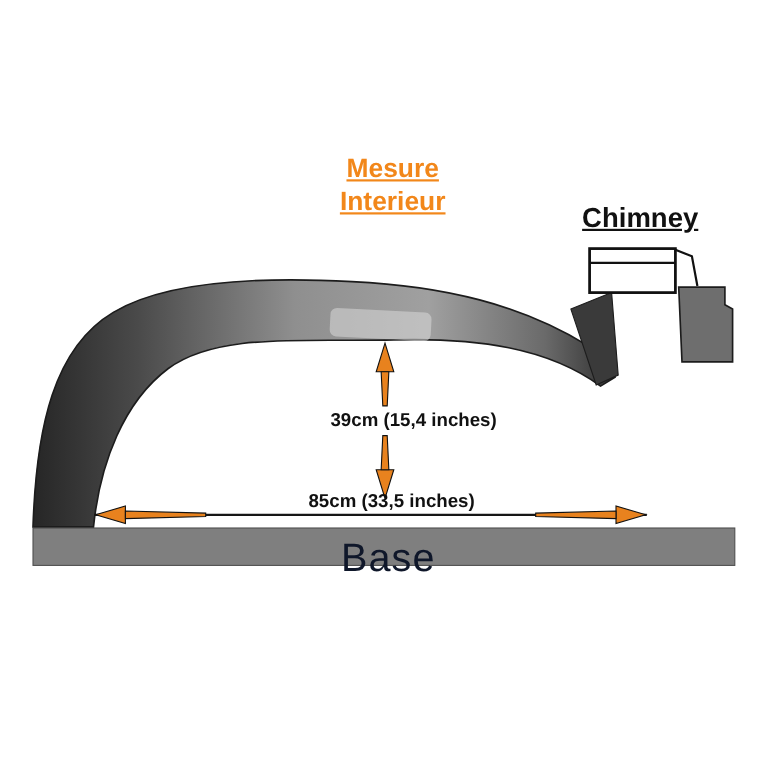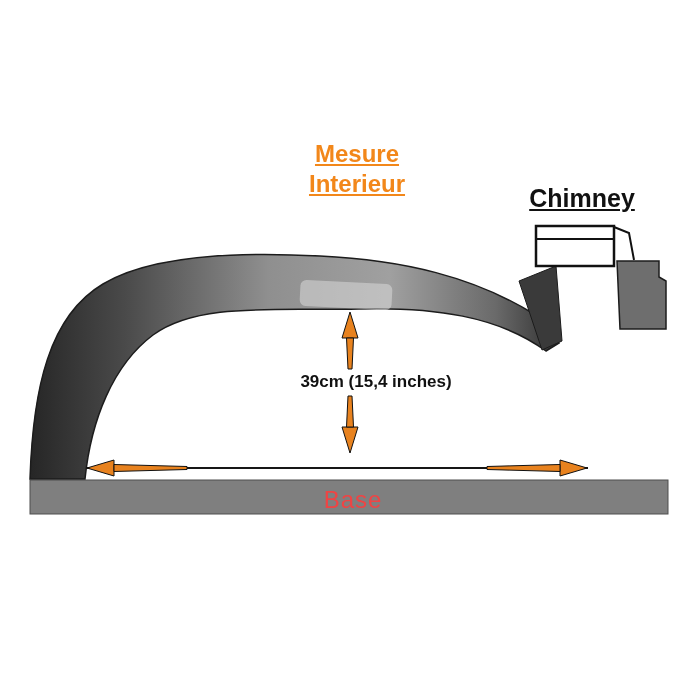--- a/index.html
+++ b/index.html
@@ -33,22 +33,22 @@
     color: #111111;
     font-weight: bold;
     font-size: 25px;
   }
   .dim-label {
     color: #111111;
     font-weight: bold;
     font-size: 17px;
   }
   .base-label {
-    color: #ef4444;
-    font-size: 24px;
+    color: #0f172a;
+    font-size: 36px;
     letter-spacing: 1px;
   }
 </style>
 </head>
 <body>
 
 <div class="canvas">
 
   <svg width="700" height="700" viewBox="0 0 700 700">
     <defs>
@@ -110,16 +110,17 @@
 
   <div class="label title-label" style="left:347px; top:139px;">
     <span>Mesure</span>
     <span>Interieur</span>
   </div>
 
   <div class="label chimney-label" style="left:582px; top:184px;text-decoration:underline;">Chimney</div>
 
   <div class="label dim-label" style="left:376px; top:372px;">39cm (15,4 inches)</div>
 
+  <div class="label dim-label" style="left:356px; top:446px;">85cm (33,5 inches)</div>
 
   <div class="label base-label" style="left:353px; top:486px;">Base</div>
 
 </div>
 
 </body></html>

